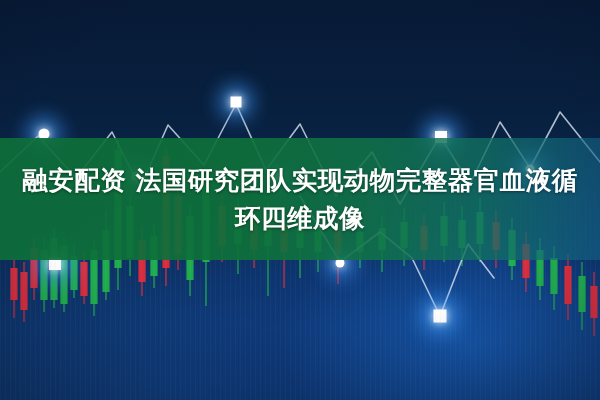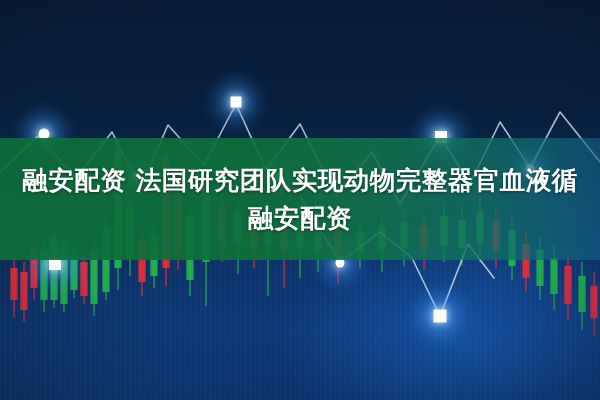--- a/index.html
+++ b/index.html
@@ -215,16 +215,16 @@
       </g>
   </svg>
 
   <div class="scanlines"></div>
   <div class="bg-vignette"></div>
 
   <div class="green-band"></div>
 
   <div class="title-wrap">
     <div class="title-line l1">融安配资 法国研究团队实现动物完整器官血液循</div>
-    <div class="title-line l2">融安配资</div>
+    <div class="title-line l2">环四维成像</div>
   </div>
 
 </div>
 
 </body></html>

